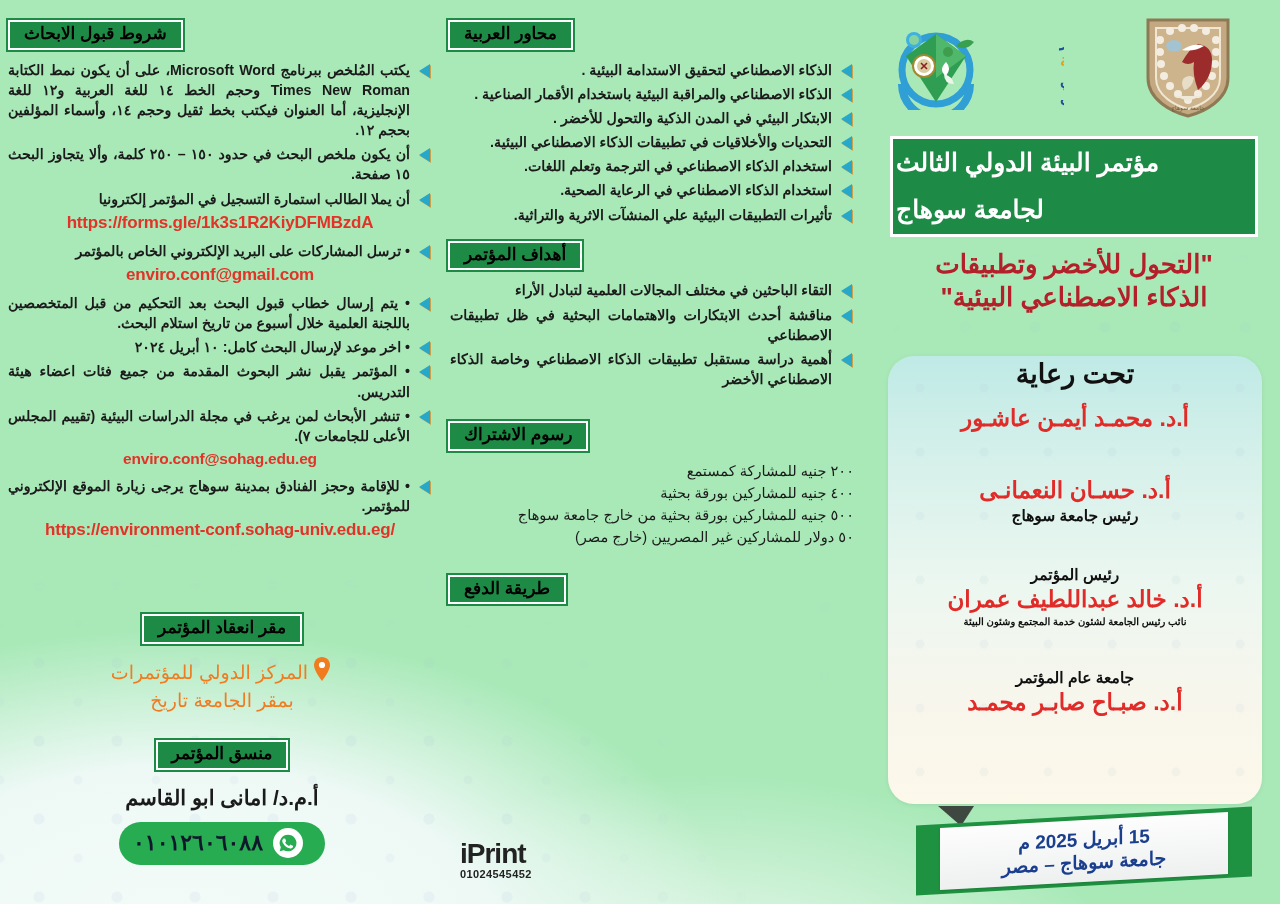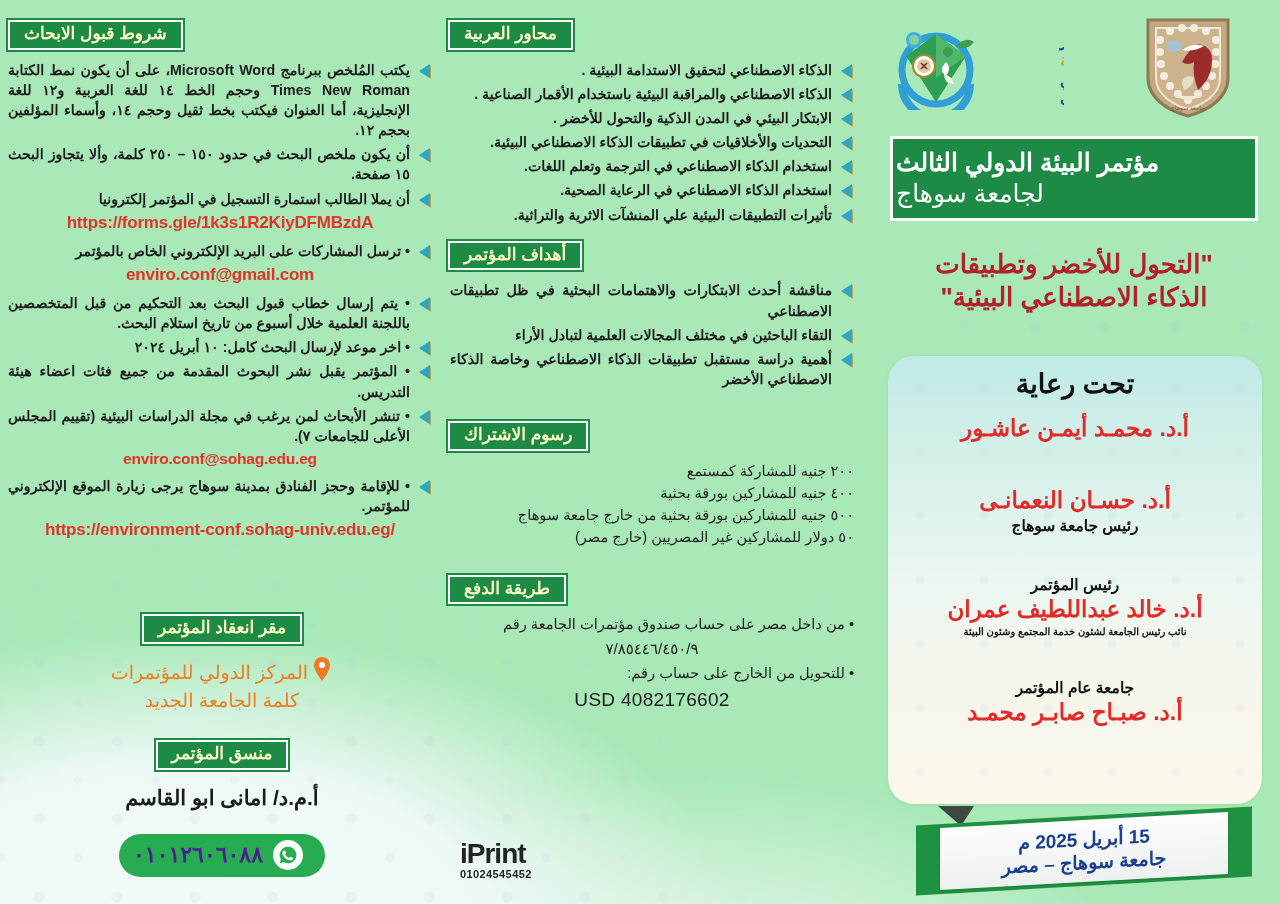--- a/index.html
+++ b/index.html
@@ -43,21 +43,21 @@
     background-position: 20px 12px;
     -webkit-mask-image: radial-gradient(ellipse 420px 420px at 88% 62%, #000 0%, #000 42%, rgba(0,0,0,0) 80%);
     mask-image: radial-gradient(ellipse 420px 420px at 88% 62%, #000 0%, #000 42%, rgba(0,0,0,0) 80%);
   }
   #poster{ position:absolute; inset:0; z-index:5; }
 
   
   .sec-badge{
     display:inline-block;
     background:#1d8a46;
-    color:#fef9c3;
+    color:#000000;
     font-weight:bold;
     font-size:17px;
     padding:5px 16px 6px;
     border:2px solid #1d8a46;
     box-shadow: inset 0 0 0 2px #ffffff;
     letter-spacing:.2px;
     line-height:1.1;
     white-space:nowrap;
   }
   .badge-row{ text-align:left; }
@@ -108,23 +108,23 @@
   #venue-text{
     color:#f07c1f; font-weight:normal; font-size:19px; line-height:1.34;
     margin-top:10px; text-align:center;
   }
   #pin-icon{ display:inline-block; vertical-align:-3px; margin-left:3px; }
 
   #coord-block{ position:absolute; left:6px; top:738px; width:432px; text-align:center; }
   #coord-name{ color:#1b1b1b; font-weight:bold; font-size:21px; margin-top:14px; }
   #phone-pill{
     display:inline-flex; align-items:center; gap:10px;
-    background:#27ac52; color:#4c1d95;
+    background:#27ac52; color:#0f172a;
     border-radius:22px; padding:6px 22px 7px 14px;
-    margin-top:24px; font-weight:bold; font-size:22px;
+    margin-top:12px; font-weight:bold; font-size:22px;
     letter-spacing:1px;
   }
   #phone-pill .wa{
     width:30px;height:30px;border-radius:50%;background:#ffffff;
     display:inline-flex;align-items:center;justify-content:center;
   }
 
   
   #col-mid{ position:absolute; left:446px; top:18px; width:412px; }
   #col-mid .body{ padding:0 4px; }
@@ -146,41 +146,41 @@
   #conf-logo{ position:absolute; left:22px; top:22px; width:176px; height:88px; }
   #uni-logo{ position:absolute; left:274px; top:14px; width:96px; height:104px; }
 
   #title-box{
     position:absolute; left:24px; top:136px; width:368px;
     background:#1d8a46; color:#fff; text-align:left;
     padding:11px 6px 13px;
     box-shadow: inset 0 0 0 3px #ffffff;
   }
   #title-box .l1{ font-size:25px; font-weight:bold; line-height:1.22; }
-  #title-box .l2{ font-size:25px; font-weight:normal; line-height:1.22; }
+  #title-box .l2{ font-size:25px; font-weight:bold; line-height:1.22;margin-top:16px; }
 
   #theme{
     position:absolute; left:10px; top:248px; width:396px;
     color:#b4202a; font-weight:bold; font-size:26px;
     line-height:1.26; text-align:center;
   }
 
   #sponsor-card{
     position:absolute; left:22px; top:356px; width:374px; height:448px;
     border-radius:26px;
     background: linear-gradient(180deg,#bfeae6 0%, #d5f0ea 22%, #ecf7f0 52%, #f8f6ec 78%, #fcf8ea 100%);
     box-shadow: 0 1px 5px rgba(0,0,0,.07);
     overflow:hidden;
   }
   #sponsor-card .card-dots{
     position:absolute; inset:0; opacity:.35;
     background-image: radial-gradient(circle, rgba(150,180,200,.25) 4px, rgba(150,180,200,0) 5px);
     background-size: 64px 64px;
   }
-  #sponsor-inner{ position:relative; padding:12px 16px 0; text-align:center; }
+  #sponsor-inner{ position:relative; padding:2px 16px 0; text-align:center; }
   #sponsor-title{ font-size:27px; font-weight:bold; color:#111; margin-bottom:14px; }
   .sp{ margin-bottom:4px; }
   .sp .role-top{ font-size:15.5px; font-weight:bold; color:#111; line-height:1.3; }
   .sp .name{ font-size:23px; font-weight:bold; color:#e02b28; line-height:1.3; letter-spacing:.3px; }
   .sp .role{ font-size:15.5px; font-weight:bold; color:#111; line-height:1.35; }
   .sp.s1{ margin-top:10px; }
   .sp.s2{ margin-top:42px; }
   .sp.s3{ margin-top:38px; }
   .sp.s4{ margin-top:40px; }
   .sp .role.small{ font-size:10px; }
@@ -257,21 +257,21 @@
     </div>
     <div id="venue-text">
       <div>
         <span id="pin-icon">
           <svg width="22" height="26" viewBox="0 0 22 26">
               <path d="M11 1C6.6 1 3 4.6 3 9c0 5.9 8 16 8 16s8-10.1 8-16c0-4.4-3.6-8-8-8z" fill="#f07c1f"></path>
               <circle cx="11" cy="9" r="3.1" fill="#ffffff"></circle>
             </svg>
         </span><span>المركز الدولي للمؤتمرات</span>
       </div>
-      <div>كلمة الجامعة الجديد</div>
+      <div>بمقر الجامعة تاريخ</div>
     </div>
   </div>
 
   <div id="coord-block">
     <div class="badge-row" style="text-align:center">
       <span class="sec-badge">منسق المؤتمر</span>
     </div>
     <div id="coord-name">أ.م.د/ امانى ابو القاسم</div>
     <div>
       <span id="phone-pill">
@@ -301,52 +301,40 @@
         <li><span class="bullet"></span><span>استخدام الذكاء الاصطناعي في الرعاية الصحية.</span></li>
         <li><span class="bullet"></span><span>تأثيرات التطبيقات البيئية علي المنشآت الاثرية والتراثية.</span></li>
       </ul>
     </div>
 
     <div class="badge-row" style="margin-top:14px">
       <span class="sec-badge">أهداف المؤتمر</span>
     </div>
     <div class="body">
       <ul class="arrow-list">
+        <li><span class="bullet"></span><span>التقاء الباحثين في مختلف المجالات العلمية لتبادل الأراء</span></li>
         <li><span class="bullet"></span><span>مناقشة أحدث الابتكارات والاهتمامات البحثية في ظل تطبيقات الاصطناعي</span></li>
-        <li><span class="bullet"></span><span>التقاء الباحثين في مختلف المجالات العلمية لتبادل الأراء</span></li>
         <li><span class="bullet"></span><span>أهمية دراسة مستقبل تطبيقات الذكاء الاصطناعي وخاصة الذكاء الاصطناعي الأخضر</span></li>
       </ul>
     </div>
 
     <div class="badge-row" style="margin-top:30px">
       <span class="sec-badge">رسوم الاشتراك</span>
     </div>
     <div class="body">
       <ul class="plain-list" id="fees-list">
         <li>٢٠٠ جنيه للمشاركة كمستمع</li>
         <li>٤٠٠ جنيه للمشاركين بورقة بحثية</li>
         <li>٥٠٠ جنيه للمشاركين بورقة بحثية من خارج جامعة سوهاج</li>
         <li>٥٠ دولار للمشاركين غير المصريين (خارج مصر)</li>
       </ul>
     </div>
 
     <div class="badge-row" style="margin-top:24px">
       <span class="sec-badge">طريقة الدفع</span>
-    </div>
-    <div class="body">
-      <ul class="plain-list" id="pay-list">
-        <li>• من داخل مصر على حساب صندوق مؤتمرات الجامعة رقم</li>
-        <li>
-            <span class="acct">٧/٨٥٤٤٦/٤٥٠/٩</span>
-          </li>
-        <li>• للتحويل من الخارج على حساب رقم:</li>
-        <li>
-            <span class="acct-usd">USD 4082176602</span>
-          </li>
-      </ul>
     </div>
   </div>
 
   <div id="iprint">
     <div class="word">iPrint</div>
     <div class="num">01024545452</div>
   </div>
 
   <div id="col-right">
 

